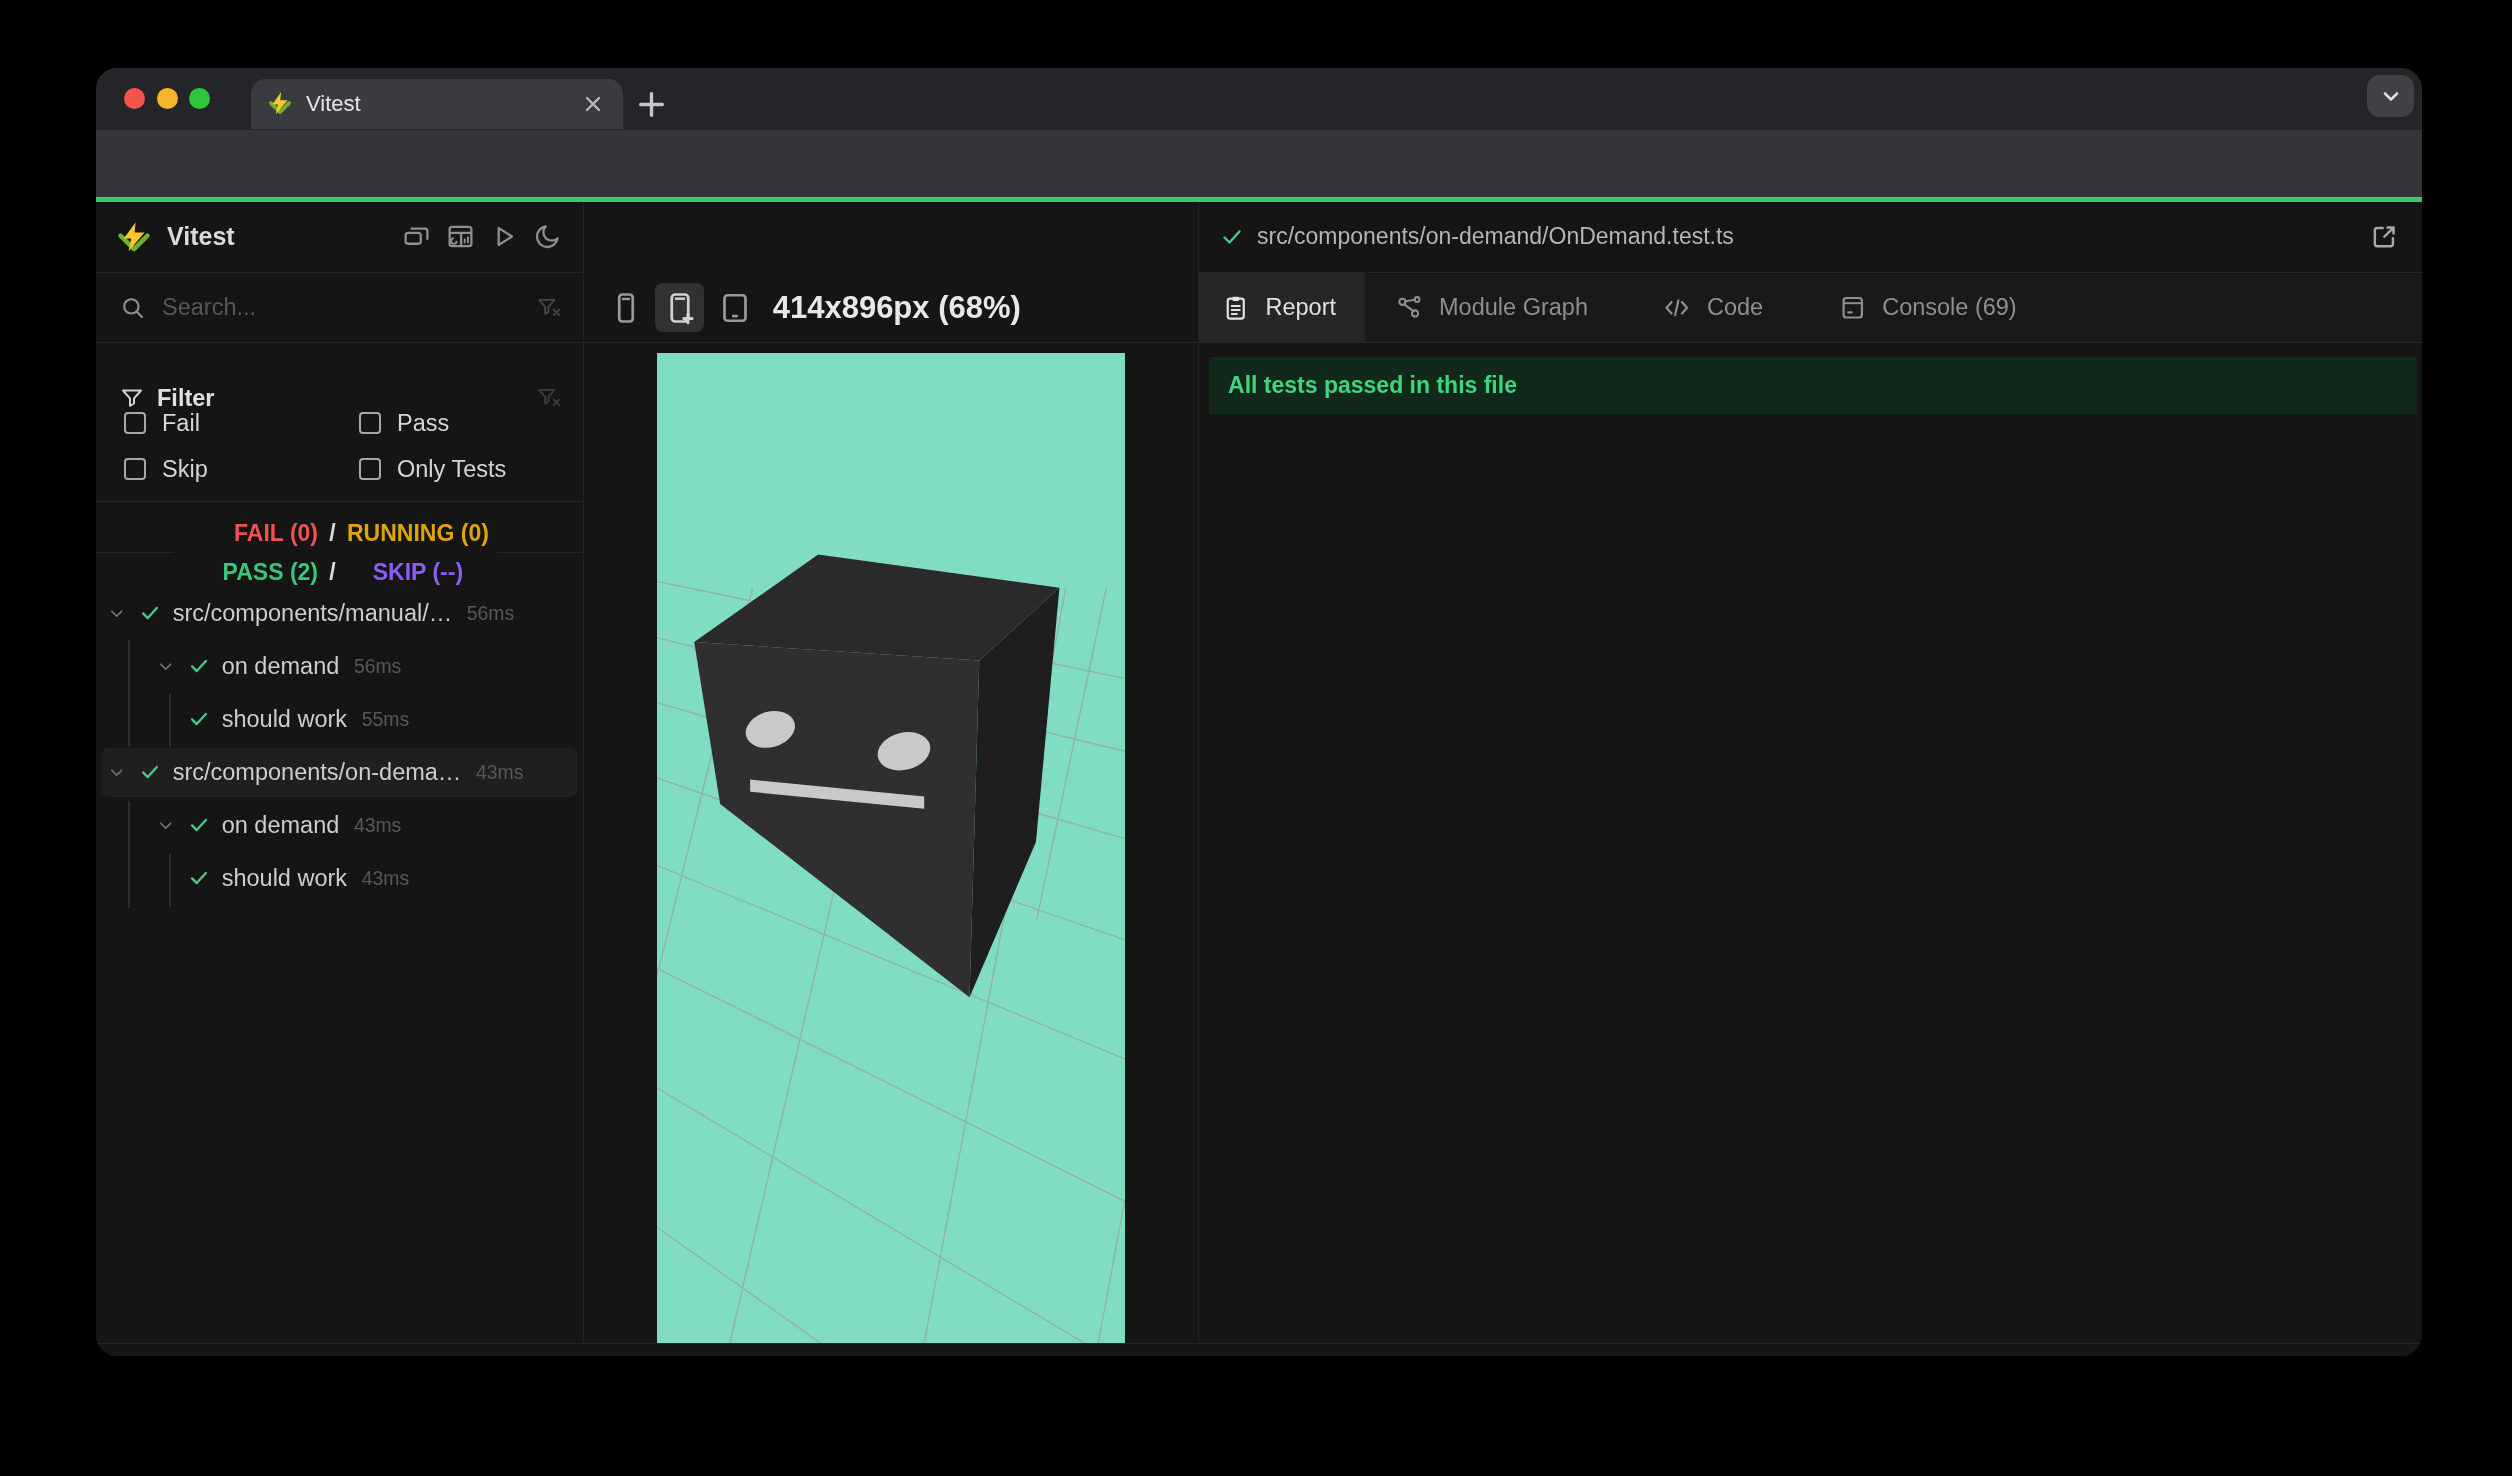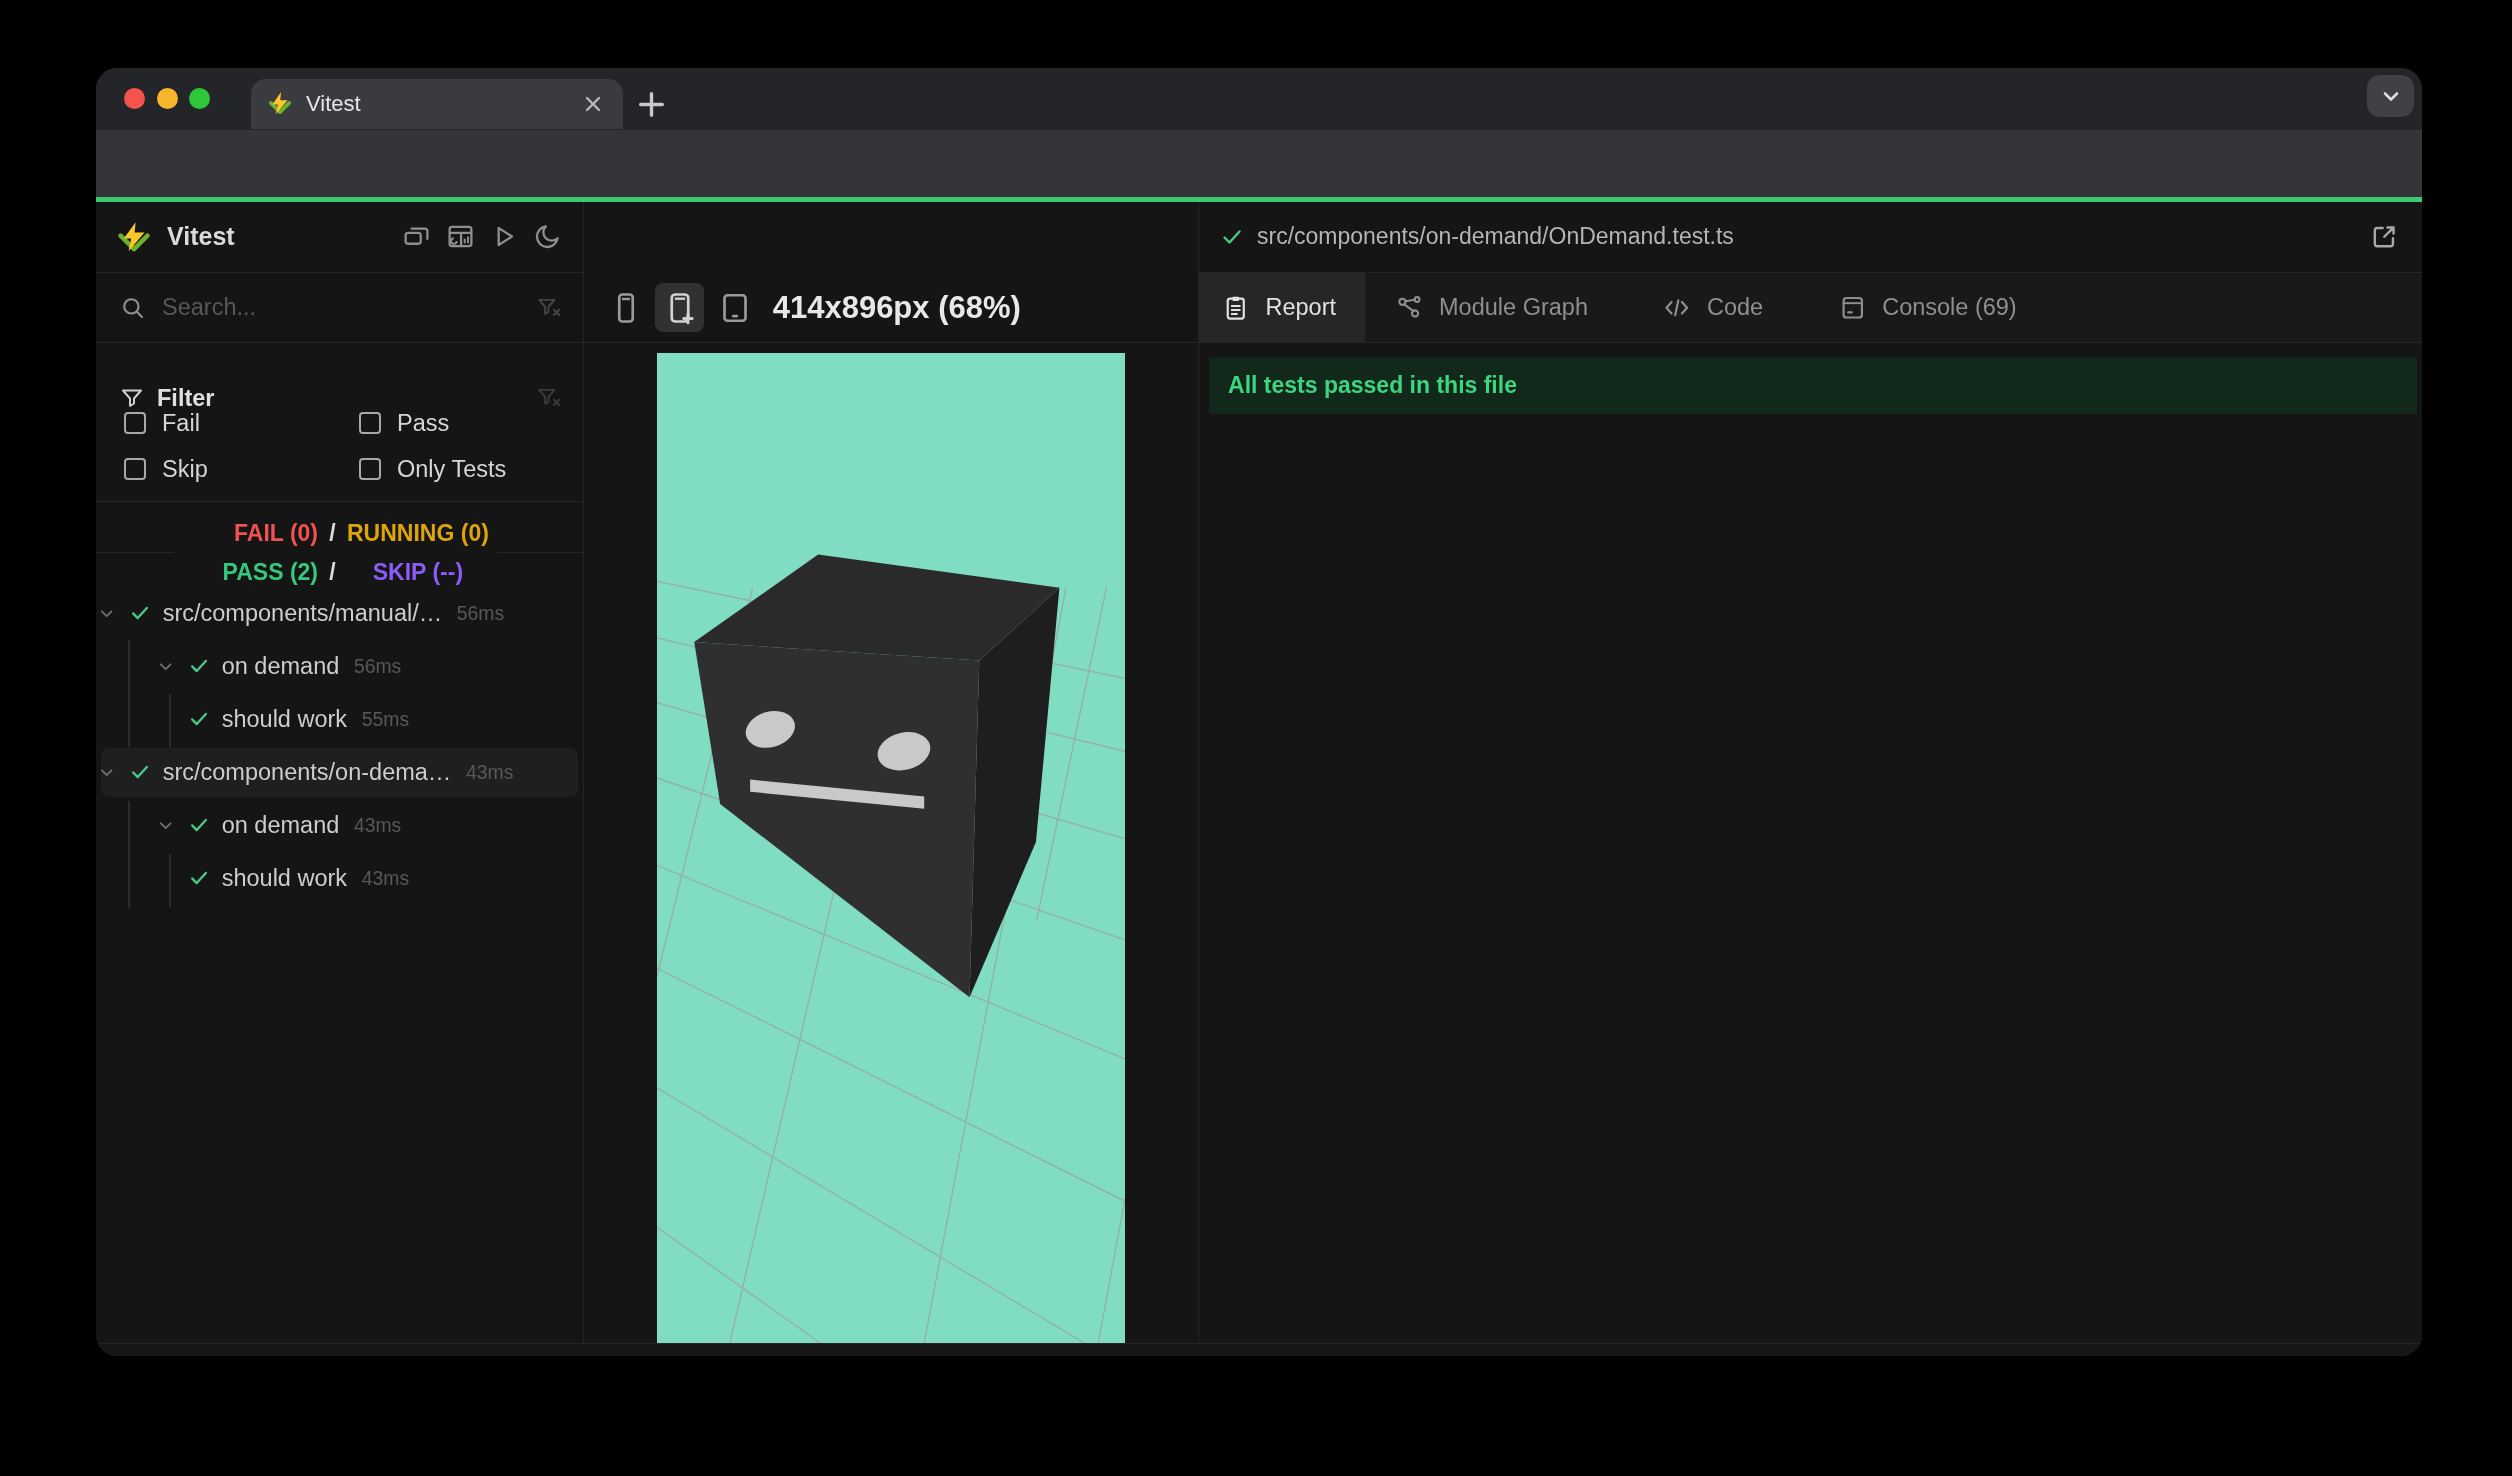--- a/index.html
+++ b/index.html
@@ -67,21 +67,21 @@
   .summary { position:absolute; left:78px; top:312px; display:grid; grid-template-columns:136px 29px auto; row-gap:0; background:#151515; padding:0 8px; }
   .summary span { font-size:23px; font-weight:700; line-height:39px; white-space:pre; }
   .sum-l { text-align:right; } .sum-m { text-align:center; color:#dcdcdc; } .sum-r { text-align:center; }
   .c-fail{ color:#f05152; } .c-run{ color:#dfa408; } .c-pass{ color:#36c97e; } .c-skip{ color:#8b5cf6; }
 
   .tree { position:absolute; left:0; top:385px; width:100%; }
   .trow { position:relative; height:53px; display:flex; align-items:center; }
   .trow.selected::before { content:""; position:absolute; left:4.9px; right:4.9px; top:2.4px; bottom:2.4px; background:#1f1f1f; border-radius:8px; }
   .trow > * { position:relative; }
   .tchev { width:19.4px; height:19.4px; color:#707070; margin-right:13px; }
-  .lv0 { padding-left:1px; } .lv1,.lv2 { padding-left:60px; }
+  .lv0 { padding-left:11px; } .lv1,.lv2 { padding-left:60px; }
   .lv2 .tchev { visibility:hidden; }
   .tcheck { width:22px; height:22px; color:#4ac885; margin-right:11.3px; }
   .tlabel { font-size:23.5px; color:#cdcdcd; white-space:nowrap; }
   .ttime { font-size:19.4px; color:#585858; margin-left:14.6px; }
   .guide { position:absolute; width:1.6px; background:#2c2c2c; }
   .g1a{ left:32px; top:53px; height:107px; } .g1b{ left:73px; top:107px; height:53px; }
   .g2a{ left:32px; top:214px; height:107px; } .g2b{ left:73px; top:267px; height:53px; }
 
   
   .globe { margin-left:23px; width:29px; height:29px; color:#bdbdbd; }

